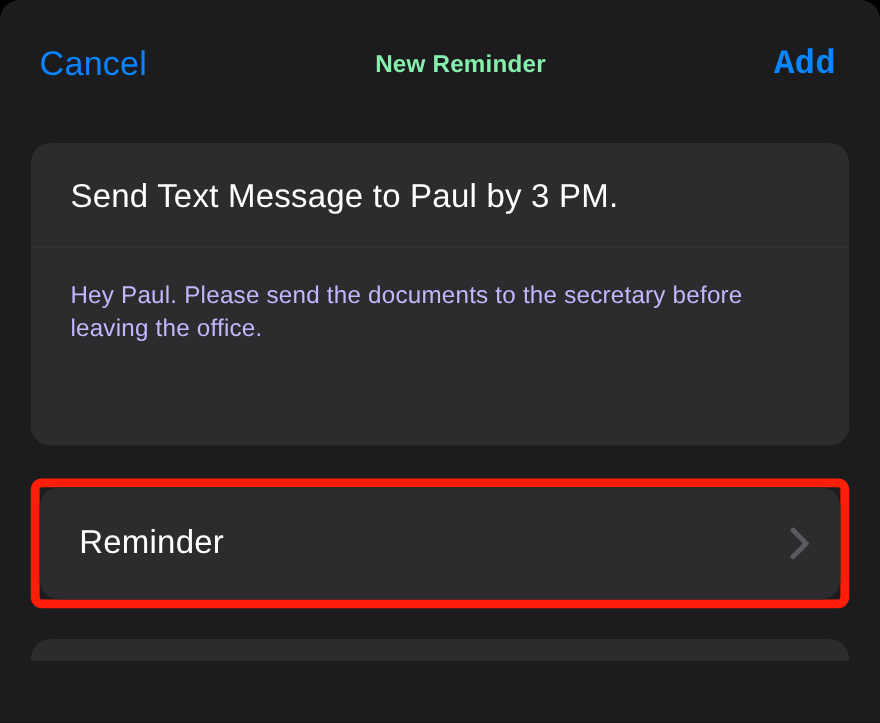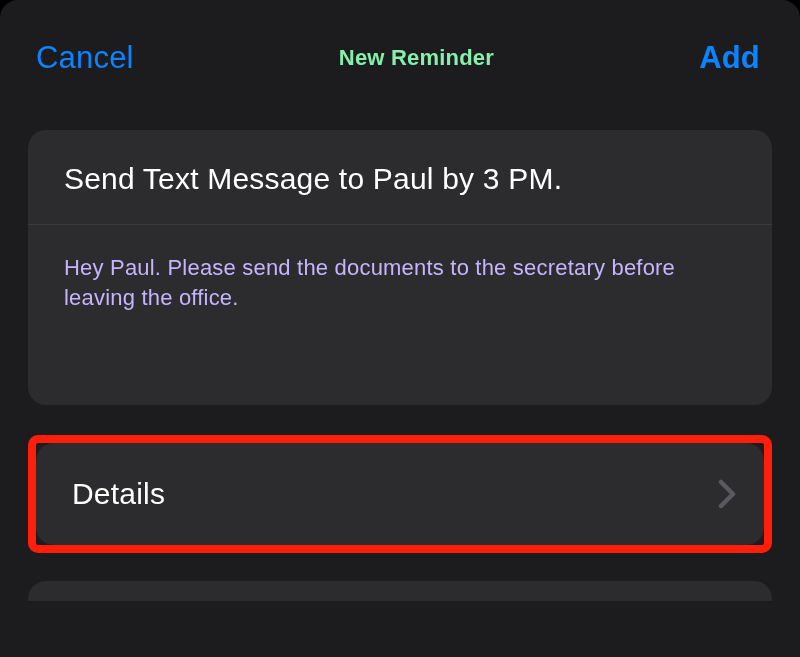--- a/index.html
+++ b/index.html
@@ -42,20 +42,21 @@
       font-size: 22px;
       font-weight: 600;
       letter-spacing: 0.2px;
     }
     .nav-add {
       color: #0a84ff;
       font-size: 31px;
       font-weight: 600;
       letter-spacing: 0.2px;
       cursor: pointer;
+      font-family: Liberation Mono, monospace;
     }
     .card {
       background: #2c2c2e;
       border-radius: 18px;
       margin: 24px 28px 0 28px;
       padding: 0;
     }
     .title-field {
       color: #ffffff;
       font-size: 30px;
@@ -123,21 +124,21 @@
     <div class="nav-add">Add</div>
   </div>
 
   <div class="card">
     <div class="title-field">Send Text Message to Paul by 3 PM.</div>
     <div class="notes-field">Hey Paul. Please send the documents to the secretary before leaving the office.</div>
   </div>
 
   <div class="details-wrap">
     <div class="details-row">
-      <div class="details-label">Details</div>
+      <div class="details-label">Reminder</div>
       <div class="chevron">
         <svg viewBox="0 0 12 20" fill="none" stroke="currentColor" stroke-width="3" stroke-linecap="round" stroke-linejoin="round">
           <polyline points="2,2 10,10 2,18"></polyline>
         </svg>
       </div>
     </div>
   </div>
 
   <div class="next-card"></div>
 

